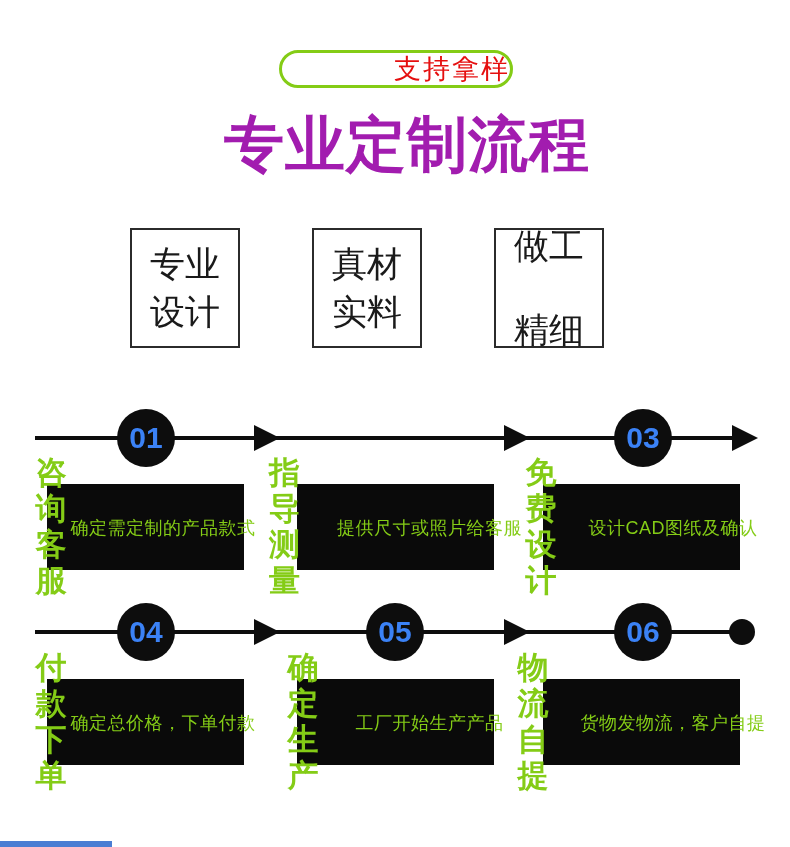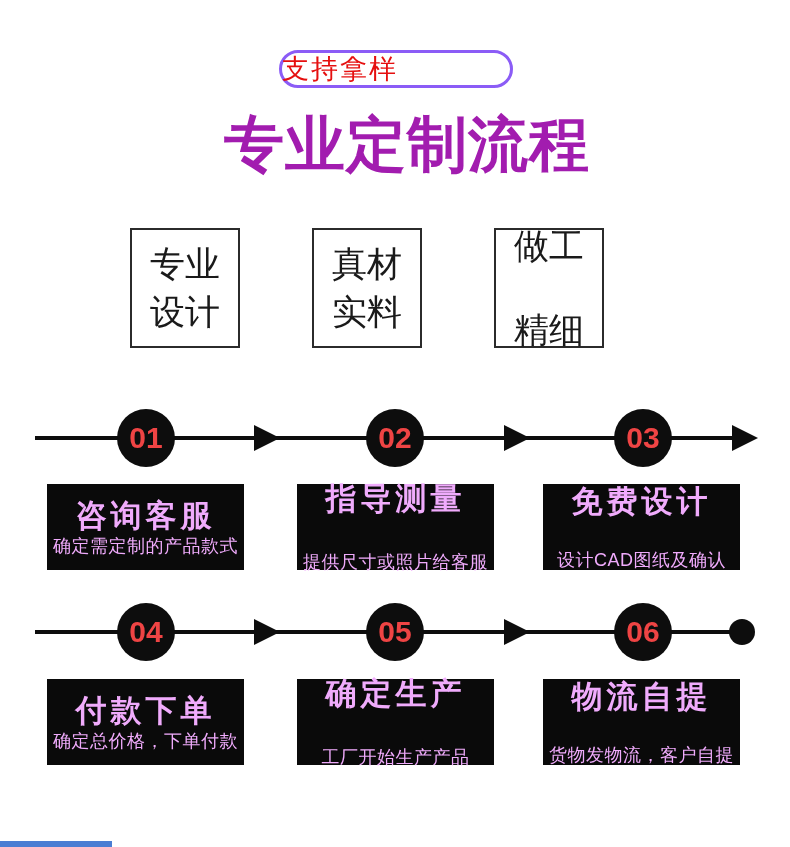--- a/index.html
+++ b/index.html
@@ -17,25 +17,25 @@
     overflow: hidden;
   }
   
   .badge {
     position: absolute;
     left: 279px;
     top: 50px;
     width: 234px;
     height: 38px;
     box-sizing: border-box;
-    border: 3px solid #8b5cf6;
+    border: 3px solid #84cc16;
     border-radius: 20px;
     display: flex;
     align-items: center;
-    justify-content: flex-start;
+    justify-content: flex-end;
   }
   .badge span {
     color: #e50f0f;
     font-size: 27px;
     letter-spacing: 2px;
     line-height: 1;
   }
   
   .title {
     position: absolute;
@@ -81,21 +81,21 @@
     position: absolute;
     width: 58px;
     height: 58px;
     border-radius: 50%;
     background: #0d0d0d;
     display: flex;
     align-items: center;
     justify-content: center;
   }
   .circle span {
-    color: #ef4444;
+    color: #3b82f6;
     font-size: 30px;
     font-weight: bold;
     line-height: 1;
     text-align: right;
   }
   .arrow {
     position: absolute;
     width: 0;
     height: 0;
     border-left: 26px solid #0d0d0d;
@@ -108,23 +108,23 @@
     height: 26px;
     border-radius: 50%;
     background: #0d0d0d;
   }
   
   .card {
     position: absolute;
     width: 197px;
     height: 86px;
     background: #0a0a0a;
-    color: #f0abfc;
-    display: flex;
-    flex-direction: column;
+    color: #84cc16;
+    display: flex;
+    flex-direction: row;
     align-items: center;
     justify-content: center;
     text-align: center;
   }
   .card .card-title {
     font-size: 31px;
     font-weight: bold;
     letter-spacing: 4px;
     line-height: 36px;
   }
@@ -174,23 +174,20 @@
     <span>精细</span>
   </div>
 
   <div class="flow-line line1"></div>
   <div class="arrow" style="left:254px; top:425px;"></div>
   <div class="arrow" style="left:504px; top:425px;"></div>
   <div class="arrow" style="left:732px; top:425px;"></div>
   <div class="circle" style="left:117px; top:409px;">
     <span>01</span>
   </div>
-  <div class="circle" style="left:366px; top:409px;">
-    <span>02</span>
-  </div>
   <div class="circle" style="left:614px; top:409px;">
     <span>03</span>
   </div>
 
   <div class="card row1-cards col1">
     <div class="card-title">咨询客服</div>
     <div class="card-desc">确定需定制的产品款式</div>
   </div>
   <div class="card row1-cards col2">
     <div class="card-title">指导测量</div>

